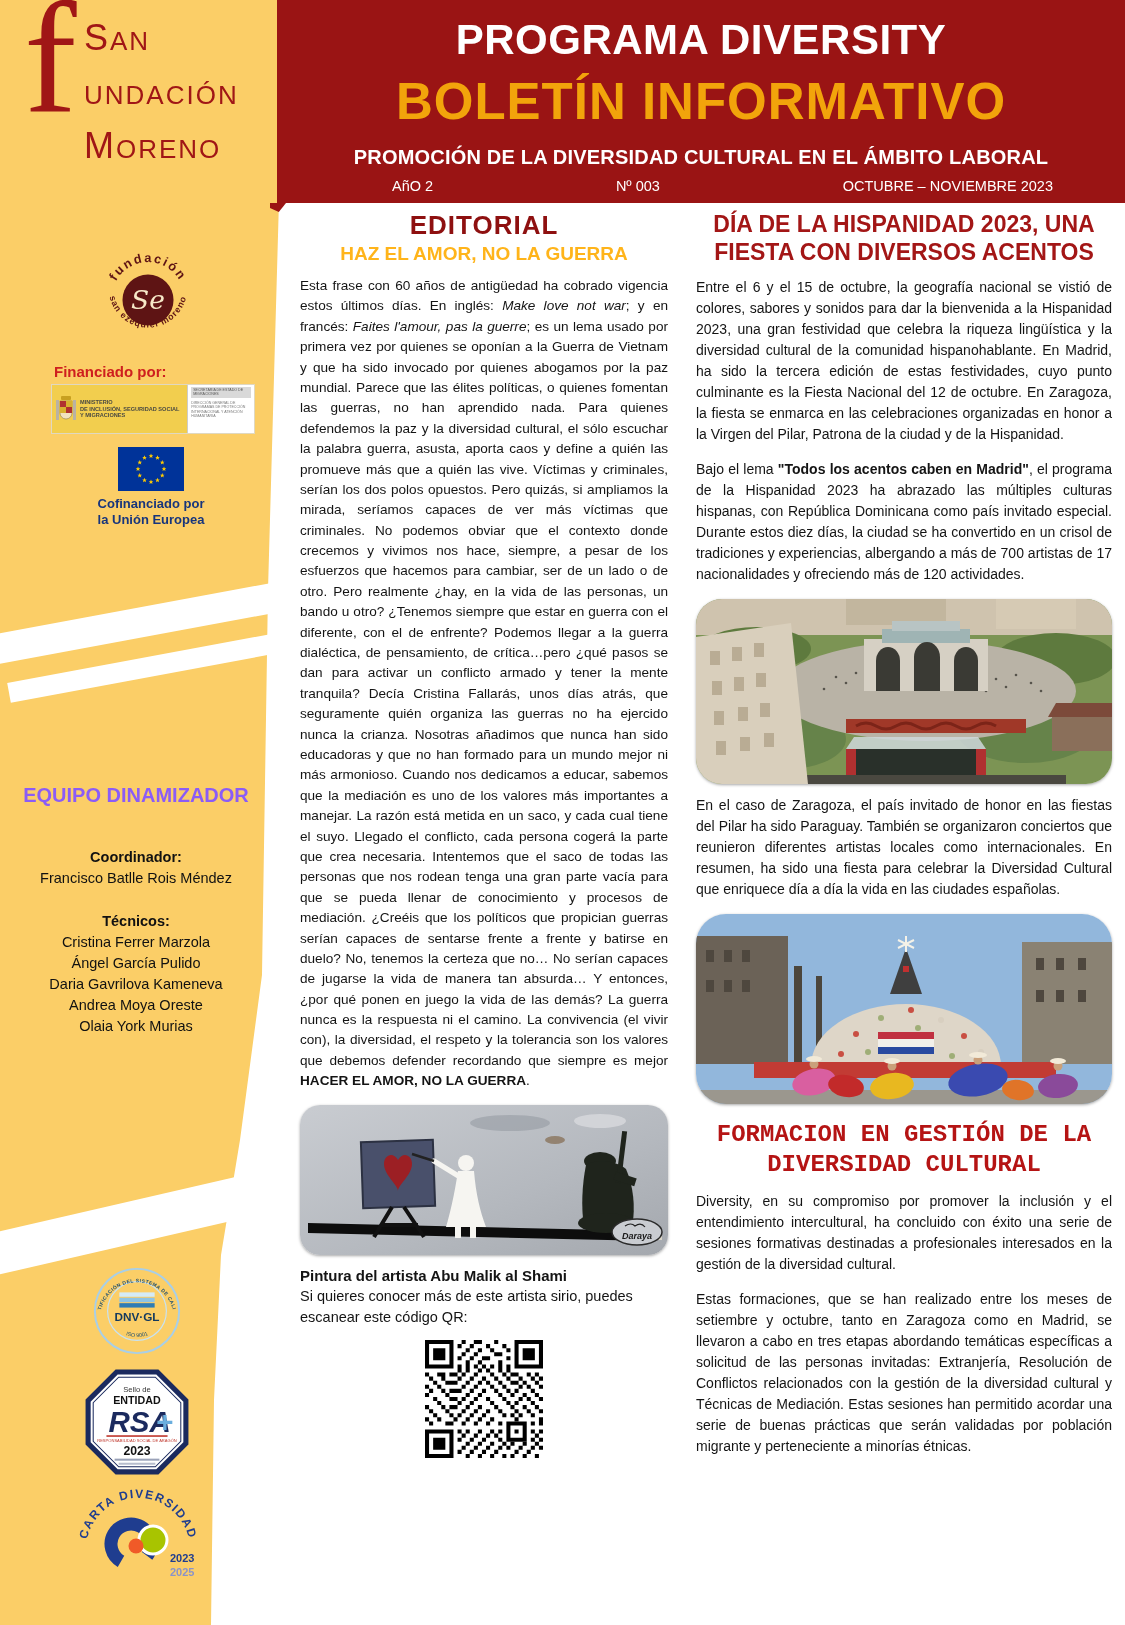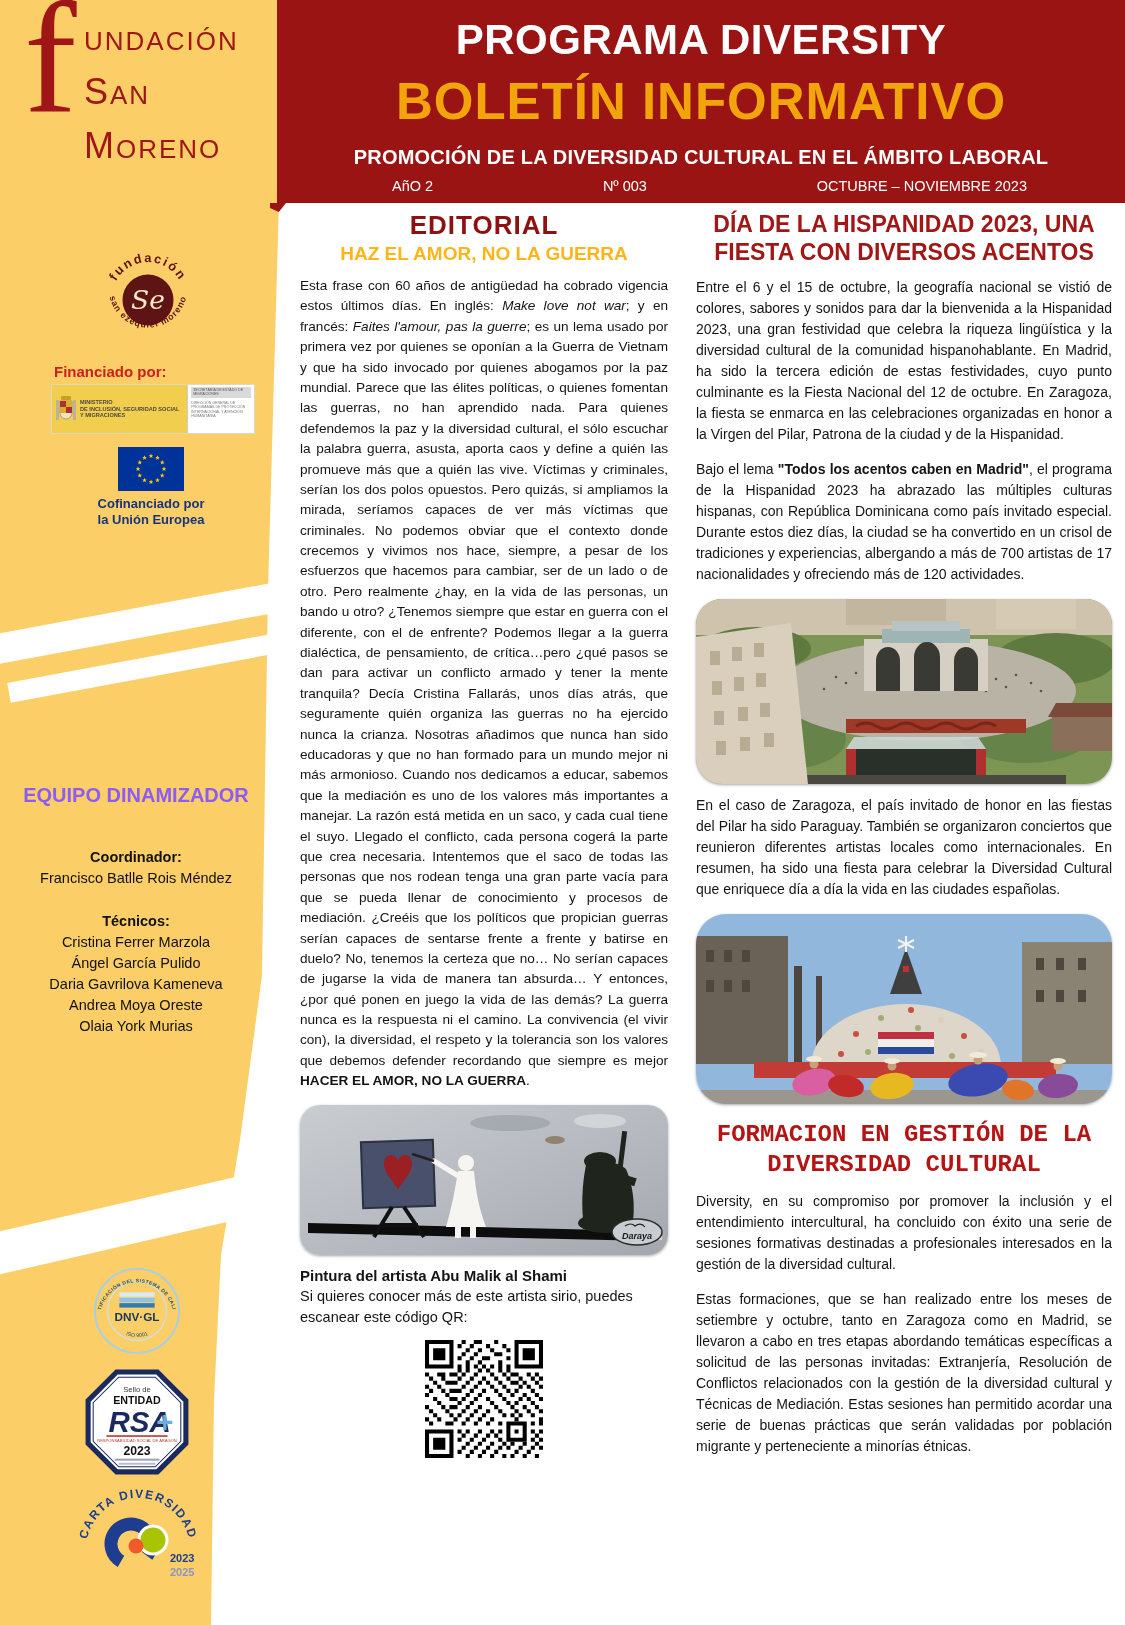--- a/index.html
+++ b/index.html
@@ -40,21 +40,21 @@
   .team-gap{height:24px;}
   
   .badge{position:absolute;z-index:3;}
   
   .masthead{position:absolute;left:277px;top:0;width:848px;height:203px;background:#9A1414;
     z-index:4;text-align:center;color:#ffffff;}
   .mast-program{margin-top:16px;font-size:42px;font-weight:bold;letter-spacing:.5px;}
   .mast-bulletin{margin-top:8px;font-size:51px;font-weight:bold;color:#F2A40B;letter-spacing:1px;}
   .mast-subtitle{margin-top:15px;font-size:20px;font-weight:bold;letter-spacing:.2px;}
   .mast-meta{margin-top:9px;display:flex;justify-content:space-between;font-size:14.5px;
-    padding:0 98px 0 115px;}
+    padding:0 72px 0 115px;}
   .red-notch{position:absolute;left:270px;top:203px;width:16px;height:9px;background:#9A1414;
     clip-path:polygon(0 0,100% 0,55% 100%,0 55%);z-index:4;}
   
   .col{position:absolute;top:210px;z-index:3;color:#141414;}
   .col-left{left:300px;width:368px;}
   .col-right{left:696px;width:416px;}
   .ed-title{text-align:center;font-size:26px;font-weight:bold;color:#8E1010;letter-spacing:1px;}
   .ed-sub{text-align:center;font-size:19px;font-weight:bold;color:#FFB41A;margin-top:2px;}
   .body-p{font-size:13.6px;line-height:1.5;text-align:justify;margin-top:11px;}
   .col-right .body-p{font-size:14px;}
@@ -74,22 +74,22 @@
 <div class="page">
 
   <div class="sidebar-bg"></div>
   <div class="slash slash-a"></div>
   <div class="slash slash-b"></div>
   <div class="slash slash-c"></div>
 
   <div class="sb brand">
     <span class="brand-glyph">f</span>
     <div class="brand-lines">
+      <span class="brand-line"><span class="brand-initial">S</span><span class="brand-rest">AN</span></span>
       <span class="brand-line"><span class="brand-initial"></span><span class="brand-rest">UNDACIÓN</span></span>
-      <span class="brand-line"><span class="brand-initial">S</span><span class="brand-rest">AN</span></span>
       <span class="brand-line"><span class="brand-initial">M</span><span class="brand-rest">ORENO</span></span>
     </div>
   </div>
 
   <svg class="sb" style="top:246px;left:92px;" width="112" height="108" viewBox="0 0 110 110">
     <defs>
       <path id="sealtop" d="M19,62 A37,37 0 1 1 91,62"></path>
       <path id="sealbot" d="M16,52 A40,40 0 0 0 94,52"></path>
     </defs>
     <circle cx="55" cy="55" r="26" fill="#5e1414"></circle>

